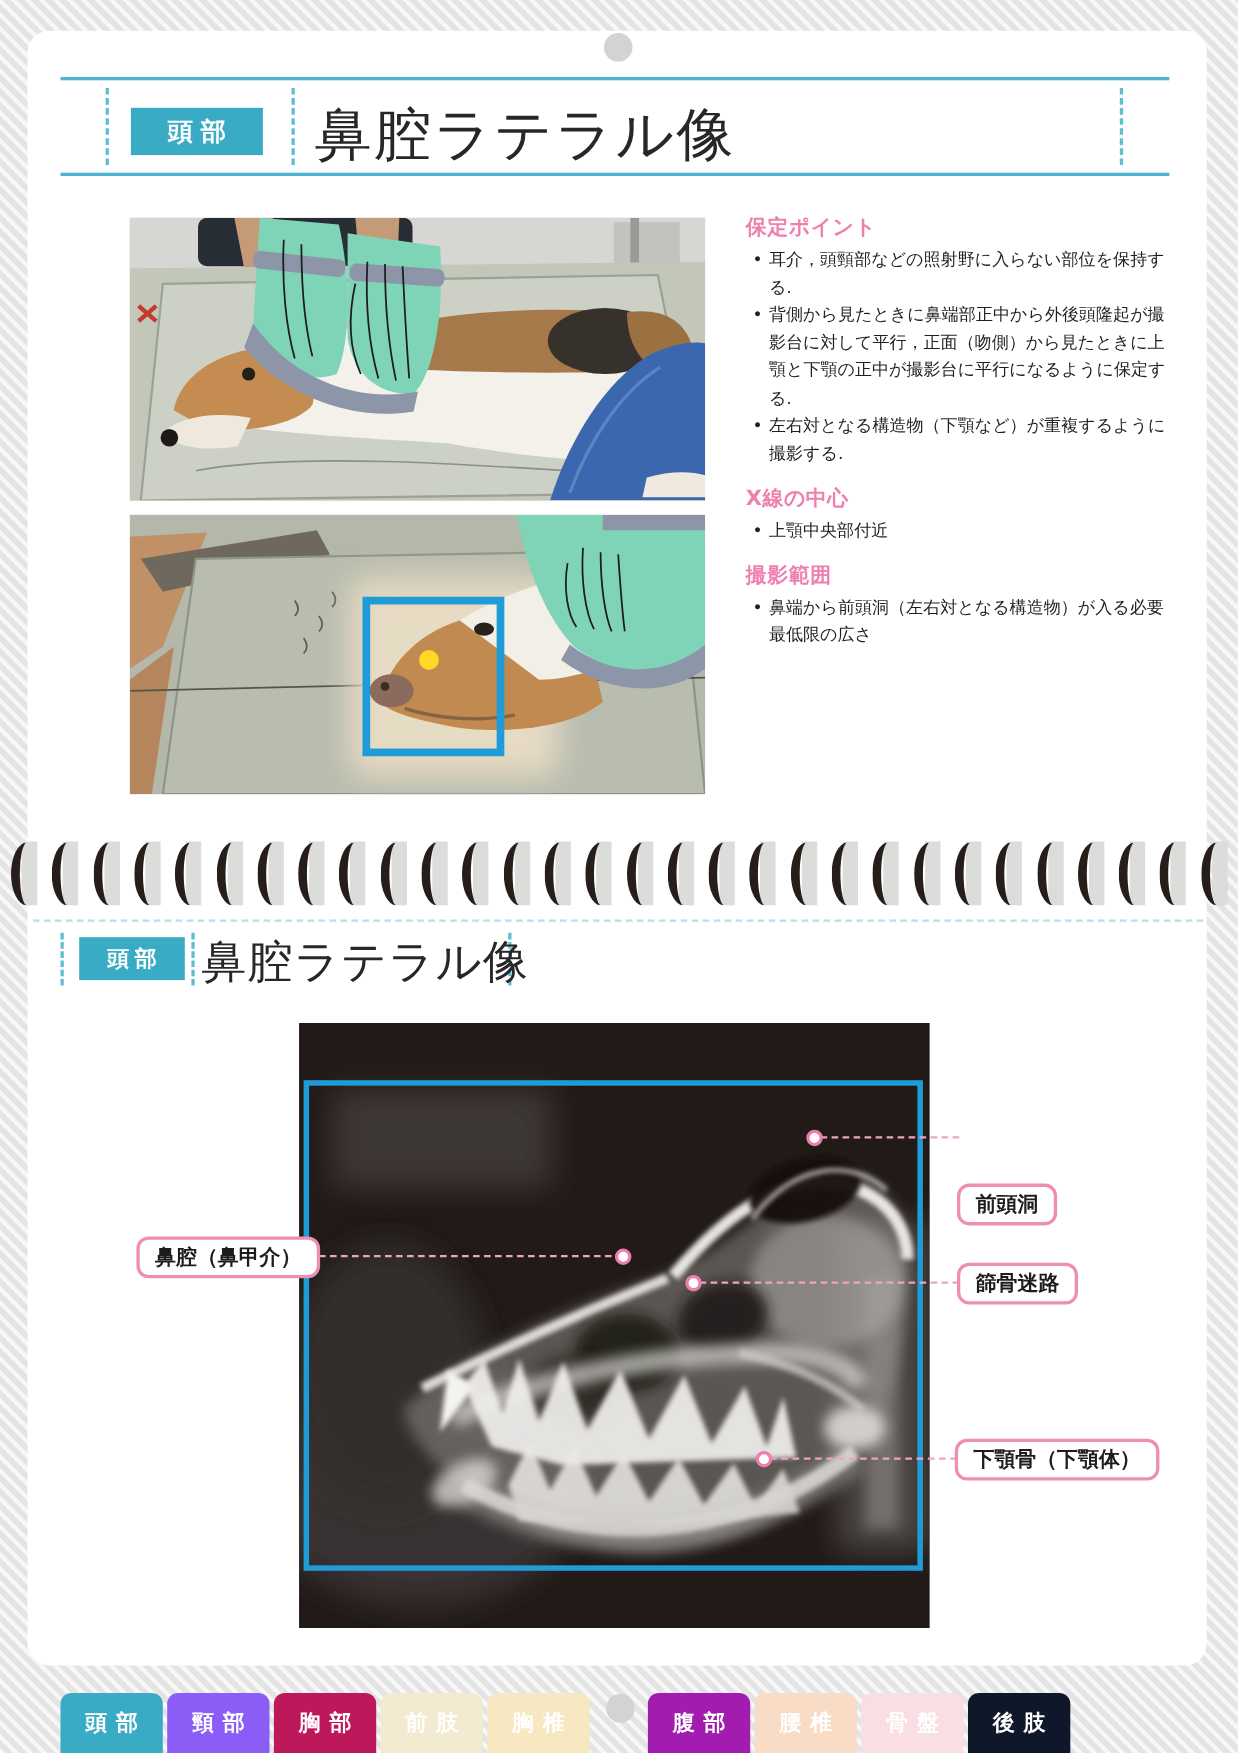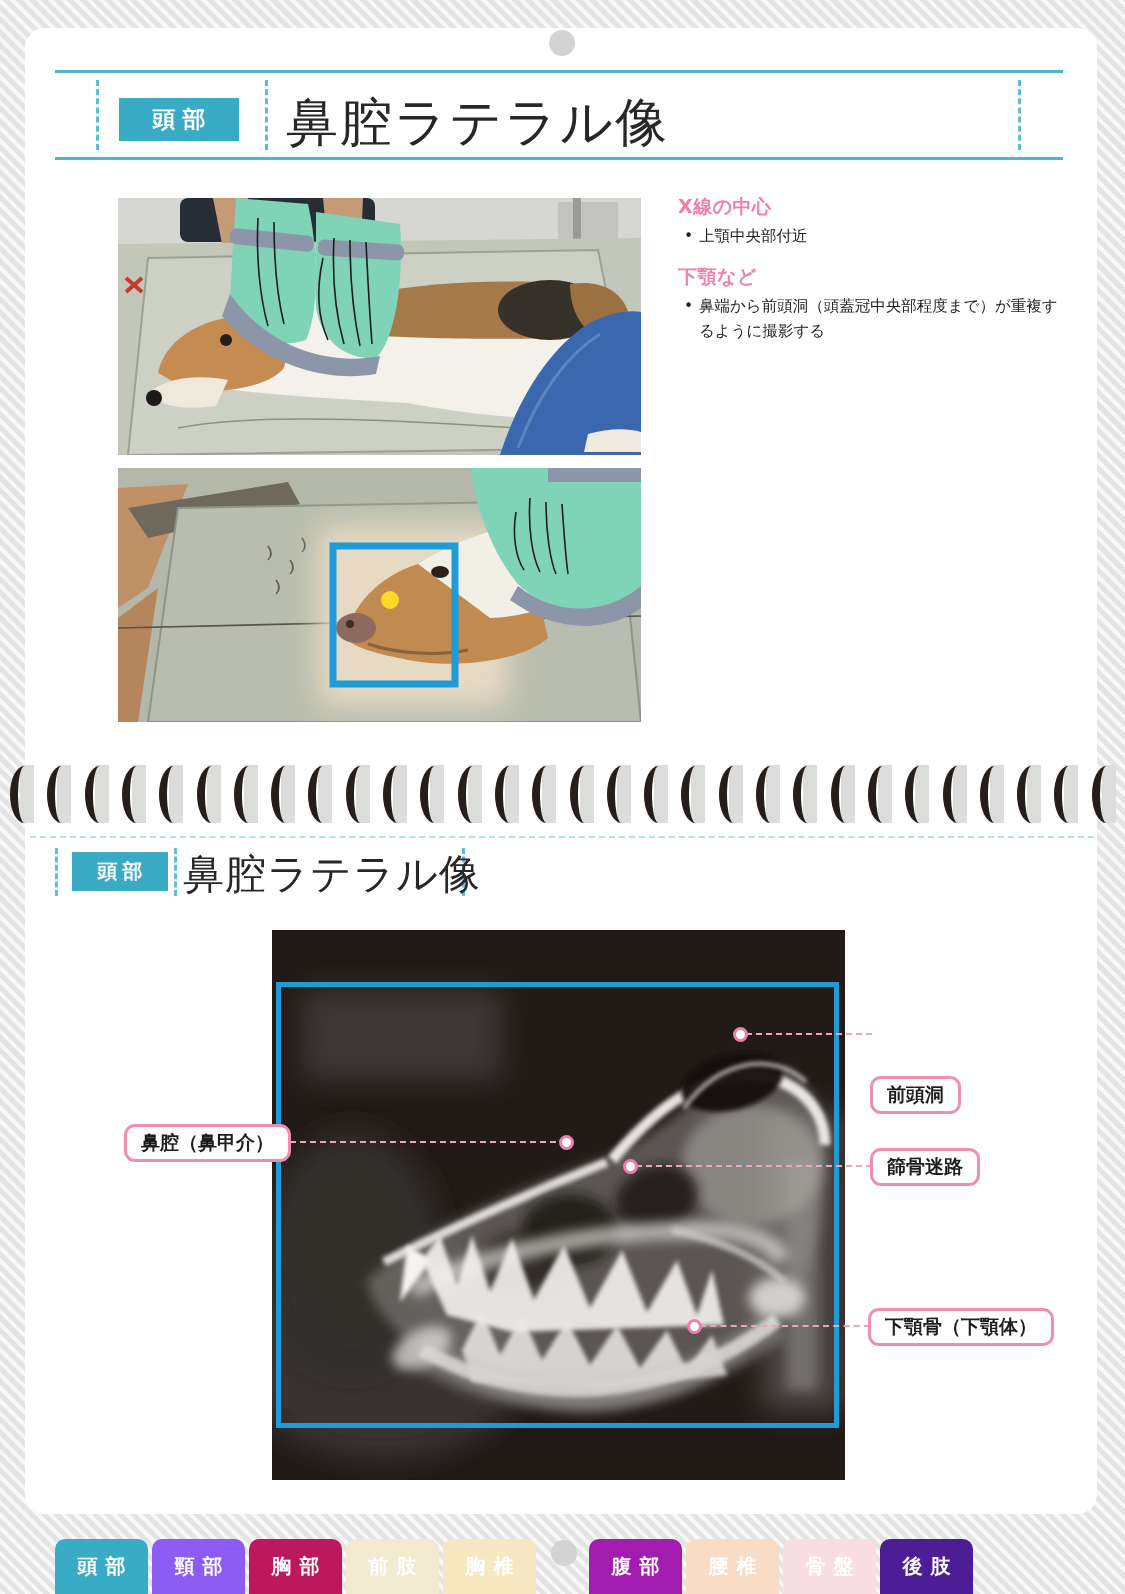--- a/index.html
+++ b/index.html
@@ -159,29 +159,37 @@
       <path d="M398,44 C394,68 398,90 406,102"></path>
     </g>
 
     <rect x="215" y="78" width="122" height="138" fill="none" stroke="#1f9cd8" stroke-width="7"></rect>
     <circle cx="272" cy="132" r="9" fill="#ffd826"></circle>
   </svg>
 </div>
 
 <div class="info-col">
   <div>
+    <p class="info-h">保定ポイント</p>
+    <ul class="info-ul">
+        <li>耳介，頭頸部などの照射野に入らない部位を保持する.</li>
+        <li>背側から見たときに鼻端部正中から外後頭隆起が撮影台に対して平行，正面（吻側）から見たときに上顎と下顎の正中が撮影台に平行になるように保定する.</li>
+        <li>左右対となる構造物（下顎など）が重複するように撮影する.</li>
+      </ul>
+  </div>
+  <div>
     <p class="info-h">X線の中心</p>
     <ul class="info-ul">
         <li>上顎中央部付近</li>
       </ul>
   </div>
   <div>
-    <p class="info-h">下顎など</p>
+    <p class="info-h">撮影範囲</p>
     <ul class="info-ul">
-        <li>鼻端から前頭洞（頭蓋冠中央部程度まで）が重複するように撮影する</li>
+        <li>鼻端から前頭洞（左右対となる構造物）が入る必要最低限の広さ</li>
       </ul>
   </div>
 </div>
 
 <div id="spiral">
     <div class="ring" style="left: 8px;">
       <div class="hole"></div>
       <div class="cres"></div>
     </div>
     <div class="ring" style="left: 45.3px;">
@@ -370,14 +378,14 @@
 
 <div id="tabs">
     <div class="tab" style="left: 55px; background: rgb(58, 171, 197);">頭部</div>
     <div class="tab" style="left: 152px; background: #8b5cf6;">頸部</div>
     <div class="tab" style="left: 249px; background: #be185d;">胸部</div>
     <div class="tab" style="left: 346px; background: rgb(242, 235, 210);">前肢</div>
     <div class="tab" style="left: 443px; background: rgb(247, 232, 194);">胸椎</div>
     <div class="tab" style="left: 589px; background: #a21caf;">腹部</div>
     <div class="tab" style="left: 686px; background: rgb(248, 220, 197);">腰椎</div>
     <div class="tab" style="left: 783px; background: rgb(249, 222, 228);">骨盤</div>
-    <div class="tab" style="left: 880px; background: #4c1d95;">後肢</div>
+    <div class="tab" style="left: 880px; background: #0f172a;">後肢</div>
   </div>
 
 </body></html>

